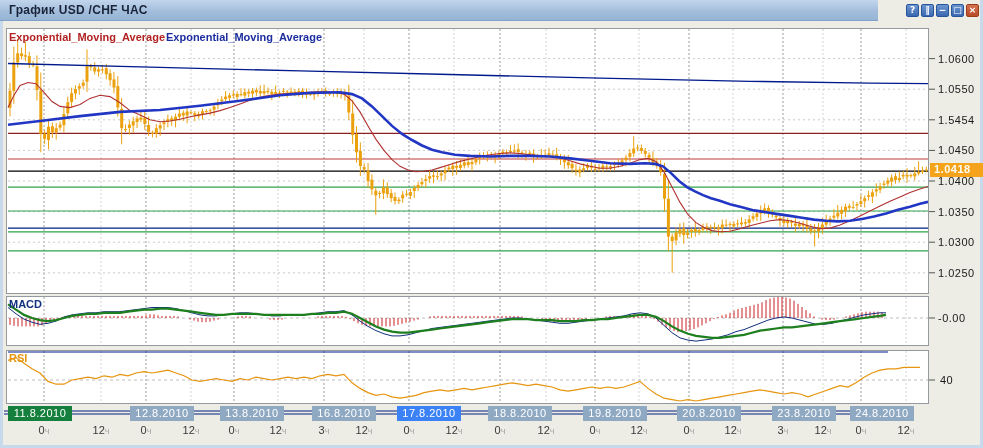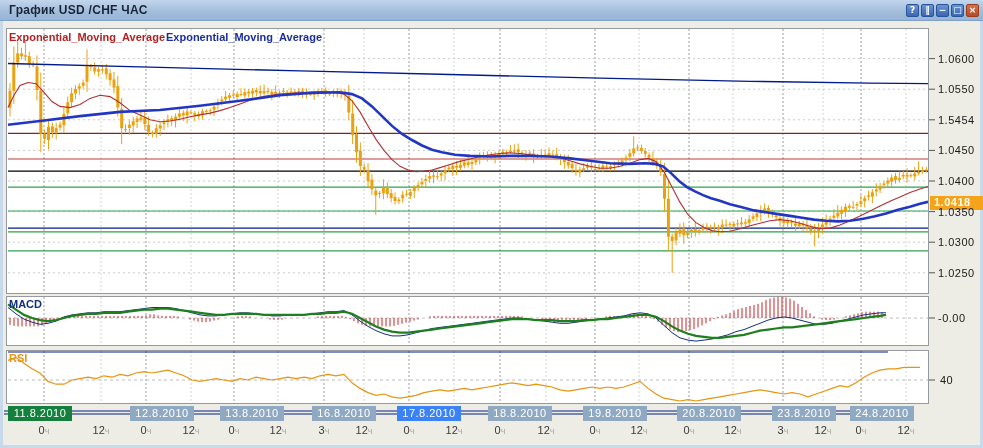--- a/index.html
+++ b/index.html
@@ -1,21 +1,21 @@
 <!DOCTYPE html>
 <html><head>
 <meta charset="utf-8">
 <style>
   html,body{margin:0;padding:0;}
   body{width:983px;height:448px;position:relative;background:#EDECE5;
        font-family:"Liberation Sans",sans-serif;overflow:hidden;}
   #frame{position:absolute;inset:0;border-left:3px solid #C9D9EC;border-right:3px solid #C9D9EC;
          border-bottom:3px solid #C9D9EC;box-sizing:border-box;}
   
-  #titlebar{position:absolute;left:0;top:0;width:983px;height:20px;
+  #titlebar{position:absolute;left:0;top:0;width:878px;height:20px;
             background:linear-gradient(#C2D6EC,#A3BEDC 55%,#96B4D4);
             border-bottom:1px solid #7FA0C8;}
   #title{position:absolute;left:9px;top:3px;font-size:12px;font-weight:bold;color:#1A2438;letter-spacing:.3px;}
   .winbtn{position:absolute;top:4px;width:13px;height:13px;border-radius:2px;
           background:linear-gradient(#6D96D0,#3A68B0);border:1px solid #28549C;
           color:#fff;font-size:9px;line-height:11px;text-align:center;font-weight:bold;
           box-sizing:border-box;padding:0;cursor:default;font-family:"DejaVu Sans",sans-serif;}
   .winbtn.close{background:linear-gradient(#D4724E,#B94A28);border-color:#9C3A1C;}
   
   .panel{position:absolute;left:6px;width:923px;background:#fff;
@@ -828,21 +828,21 @@
     <line x1="929" y1="380" x2="935" y2="380" stroke="#555" stroke-width="1"></line>
     <line x1="4" y1="411" x2="851" y2="411" stroke="#002080" stroke-width="1"></line>
     <line x1="4" y1="414" x2="851" y2="414" stroke="#002080" stroke-width="1"></line>
   </svg>
 
 <span class="lbl ema-label" style="left:9px;color:#B22222">Exponential_Moving_Average</span>
 <span class="lbl ema-label" style="left:166px;color:#1C2E9E">Exponential_Moving_Average</span>
 <span class="lbl" style="left:9px;top:298px;font-size:11px;font-weight:bold;color:#12307E">MACD</span>
 <span class="lbl" style="left:9px;top:352px;font-size:11px;font-weight:bold;color:#E6950F">RSI</span>
 
-<span id="price-badge" class="lbl mono" style="background: rgb(245, 163, 26); margin-top: 33px;">1.0418</span>
+<span id="price-badge" class="lbl mono" style="background: rgb(245, 163, 26);">1.0418</span>
 <span class="lbl mono axis-num" style="left:938px;top:312px">-0.00</span>
 <span class="lbl mono axis-num" style="left:940px;top:374px">40</span>
 
 <div id="price-labels">
     <span class="lbl mono axis-num" style="left: 938px; top: 53px;">1.0600</span>
     <span class="lbl mono axis-num" style="left: 938px; top: 83px;">1.0550</span>
     <span class="lbl mono axis-num" style="left: 938px; top: 114px;">1.5454</span>
     <span class="lbl mono axis-num" style="left: 938px; top: 144px;">1.0450</span>
     <span class="lbl mono axis-num" style="left: 938px; top: 175px;">1.0400</span>
     <span class="lbl mono axis-num" style="left: 938px; top: 206px;">1.0350</span>

